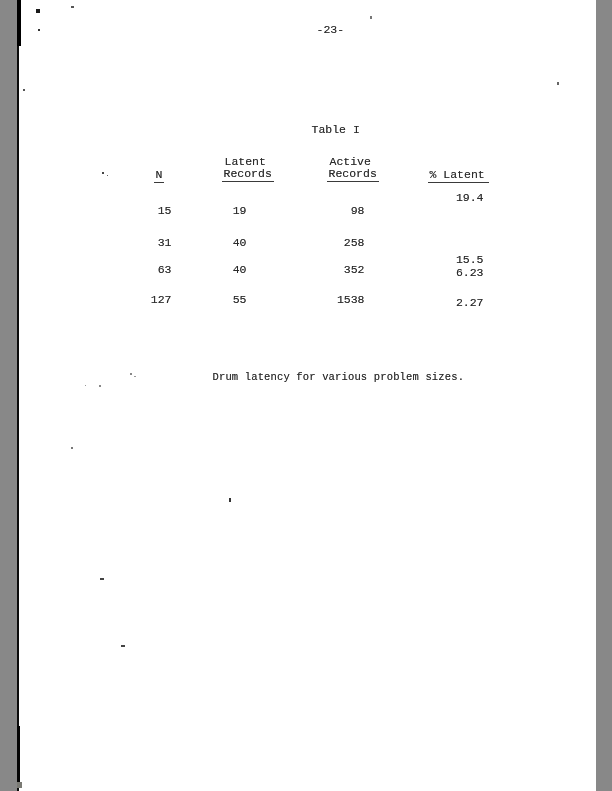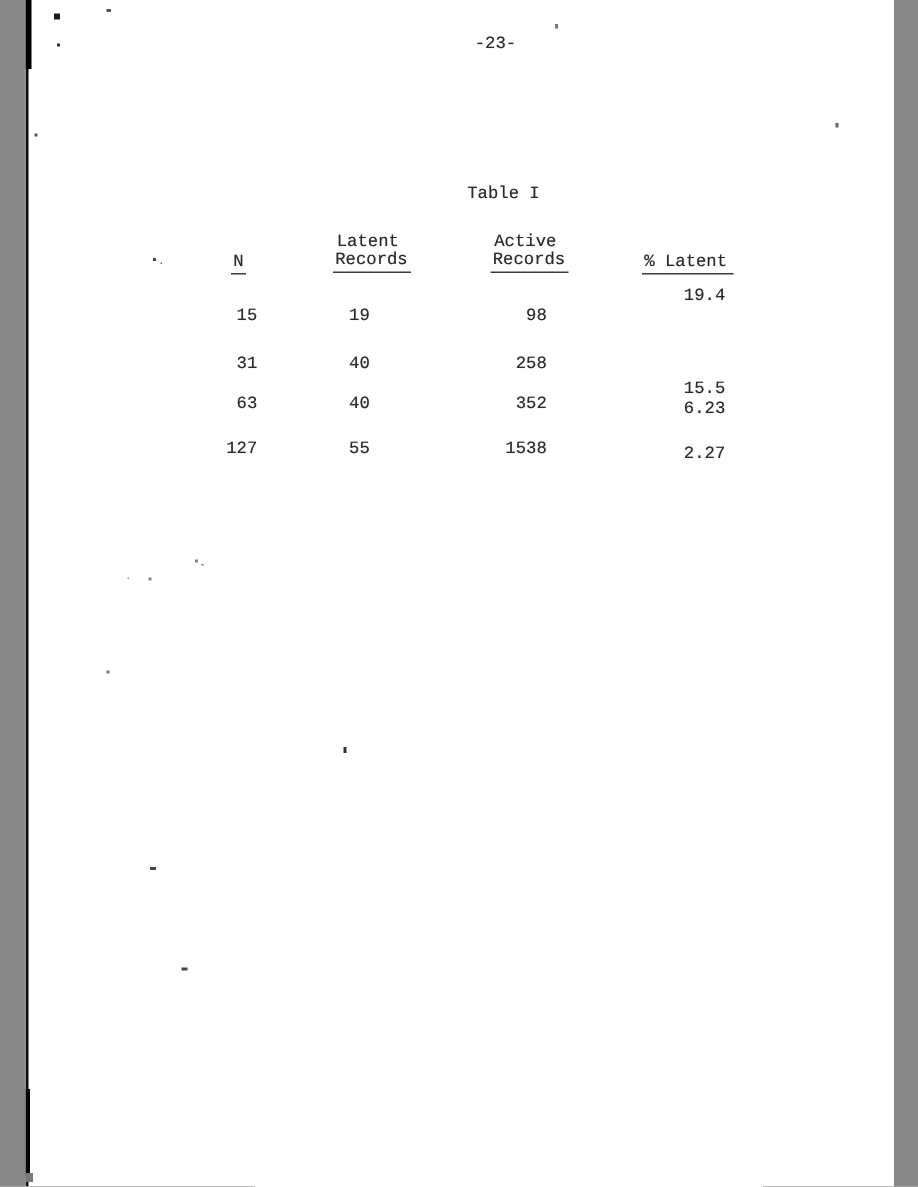--- a/index.html
+++ b/index.html
@@ -111,14 +111,15 @@
   <div class="txt cell col-n   row-3">63</div>
   <div class="txt cell col-lat row-3">40</div>
   <div class="txt cell col-act row-3">352</div>
   <div class="txt cell col-pct row-3">6.23</div>
 
   <div class="txt cell col-n   row-4">127</div>
   <div class="txt cell col-lat row-4">55</div>
   <div class="txt cell col-act row-4">1538</div>
   <div class="txt cell col-pct row-4">2.27</div>
 
+  <div class="txt caption">Drum latency for various problem sizes.</div>
 
 </div>
 
 </body></html>

